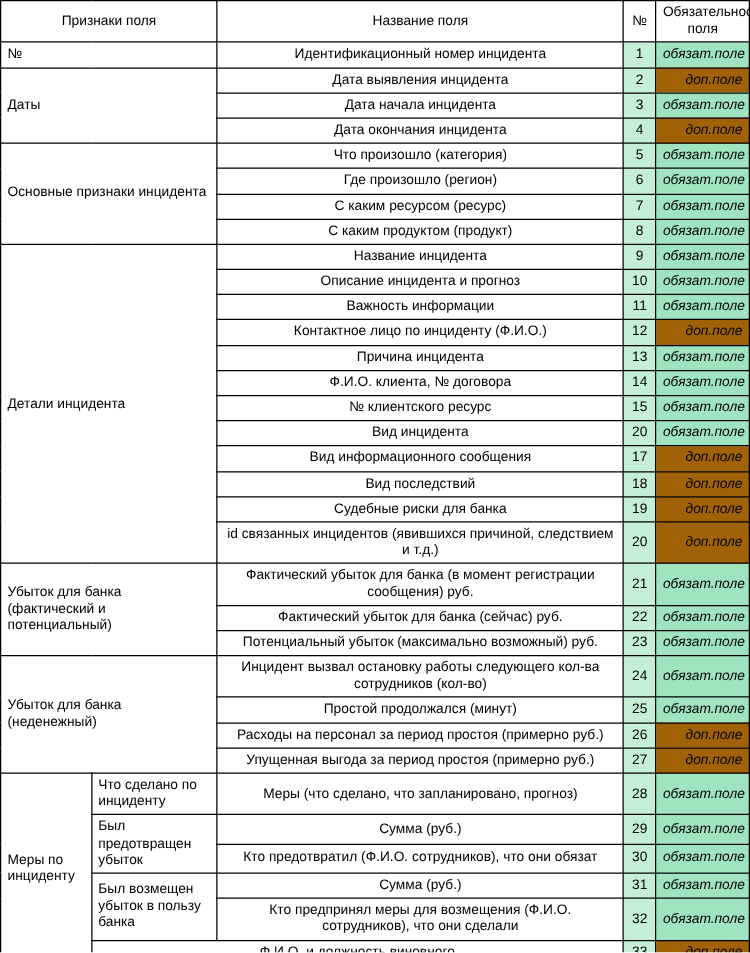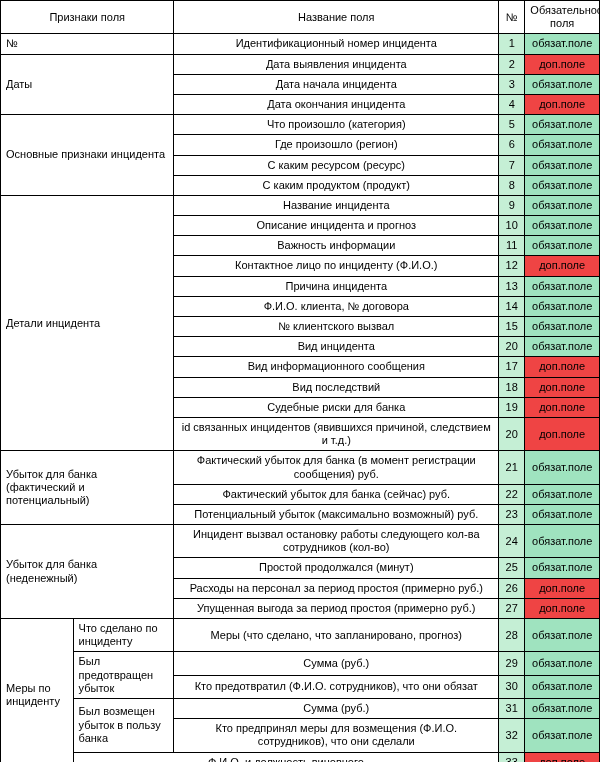--- a/index.html
+++ b/index.html
@@ -50,29 +50,30 @@
   }
   td.name {
     text-align: center;
   }
   td.num {
     text-align: center;
     background: #c5efd5;
     width: 26px;
   }
   td.req {
-    text-align: center;
+    text-align: right;
     padding-left: 4px;
     width: 74px;
+    font-style: italic;
   }
   td.req.green {
     background: #9fe3bf;
   }
   td.req.yellow {
-    background: #ef4444;
+    background: #a16207;
   }
   .col-a { width: 72px; }
   .col-b { width: 100px; }
   .col-c { width: 322px; }
   .col-d { width: 26px; }
   .col-e { width: 74px; }
 </style>
 </head>
 <body>
 
@@ -162,21 +163,21 @@
           <td class="name">Причина инцидента</td>
           <td class="num">13</td>
           <td class="req green">обязат.поле</td>
         </tr>
         <tr>
           <td class="name">Ф.И.О. клиента, № договора</td>
           <td class="num">14</td>
           <td class="req green">обязат.поле</td>
         </tr>
         <tr>
-          <td class="name">№ клиентского вызвал</td>
+          <td class="name">№ клиентского ресурс</td>
           <td class="num">15</td>
           <td class="req green">обязат.поле</td>
         </tr>
         <tr>
           <td class="name">Вид инцидента</td>
           <td class="num">20</td>
           <td class="req green">обязат.поле</td>
         </tr>
         <tr>
           <td class="name">Вид информационного сообщения</td>

